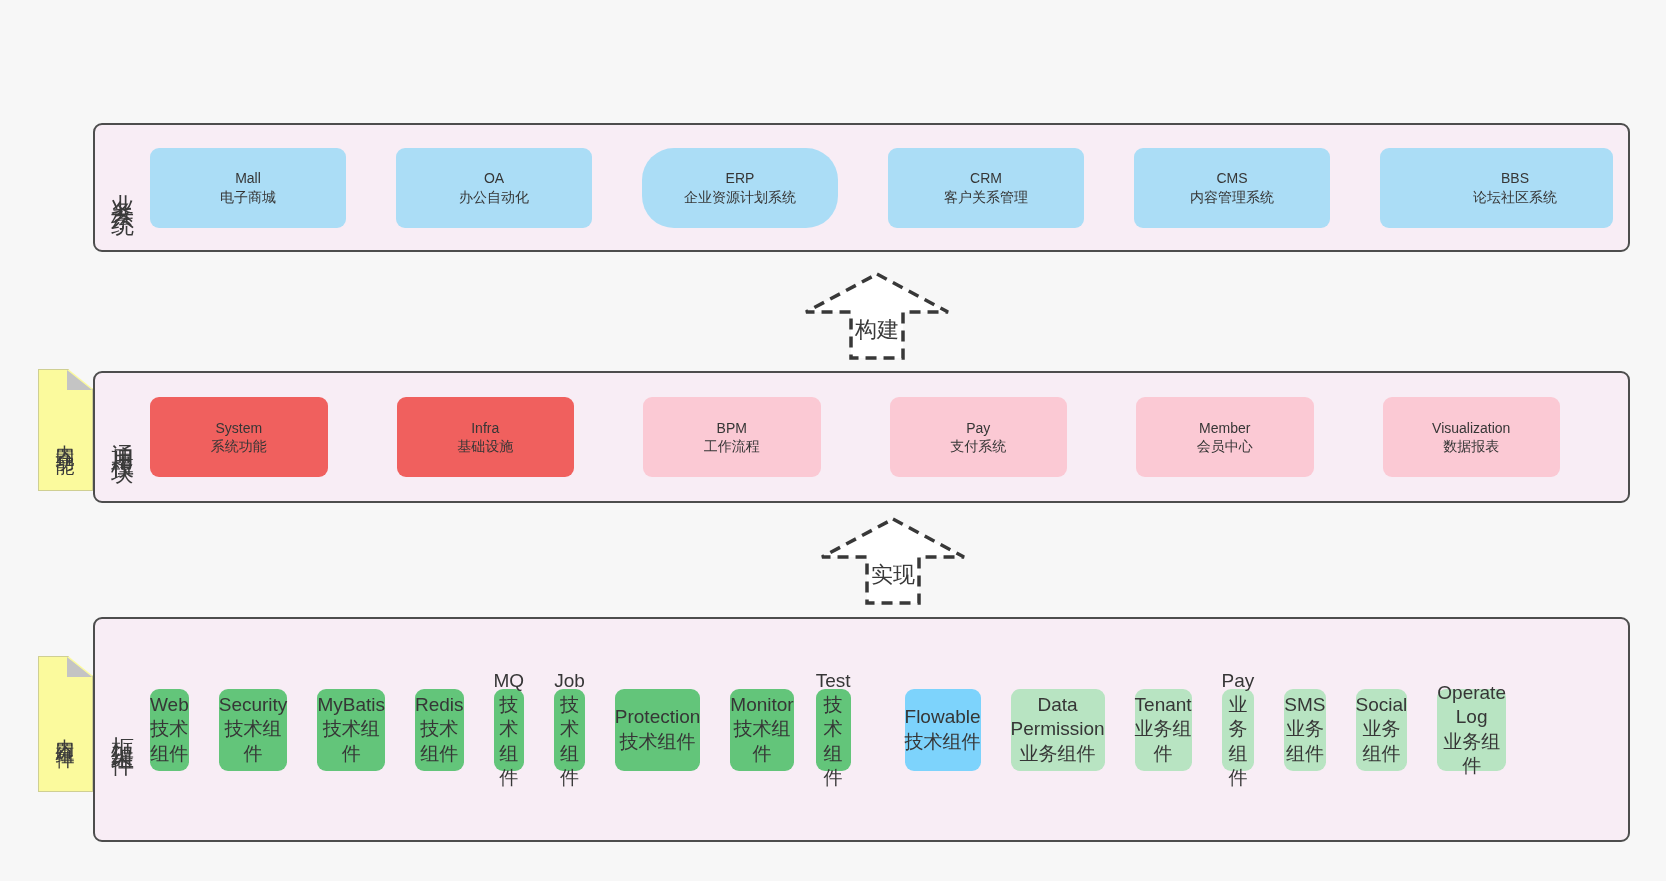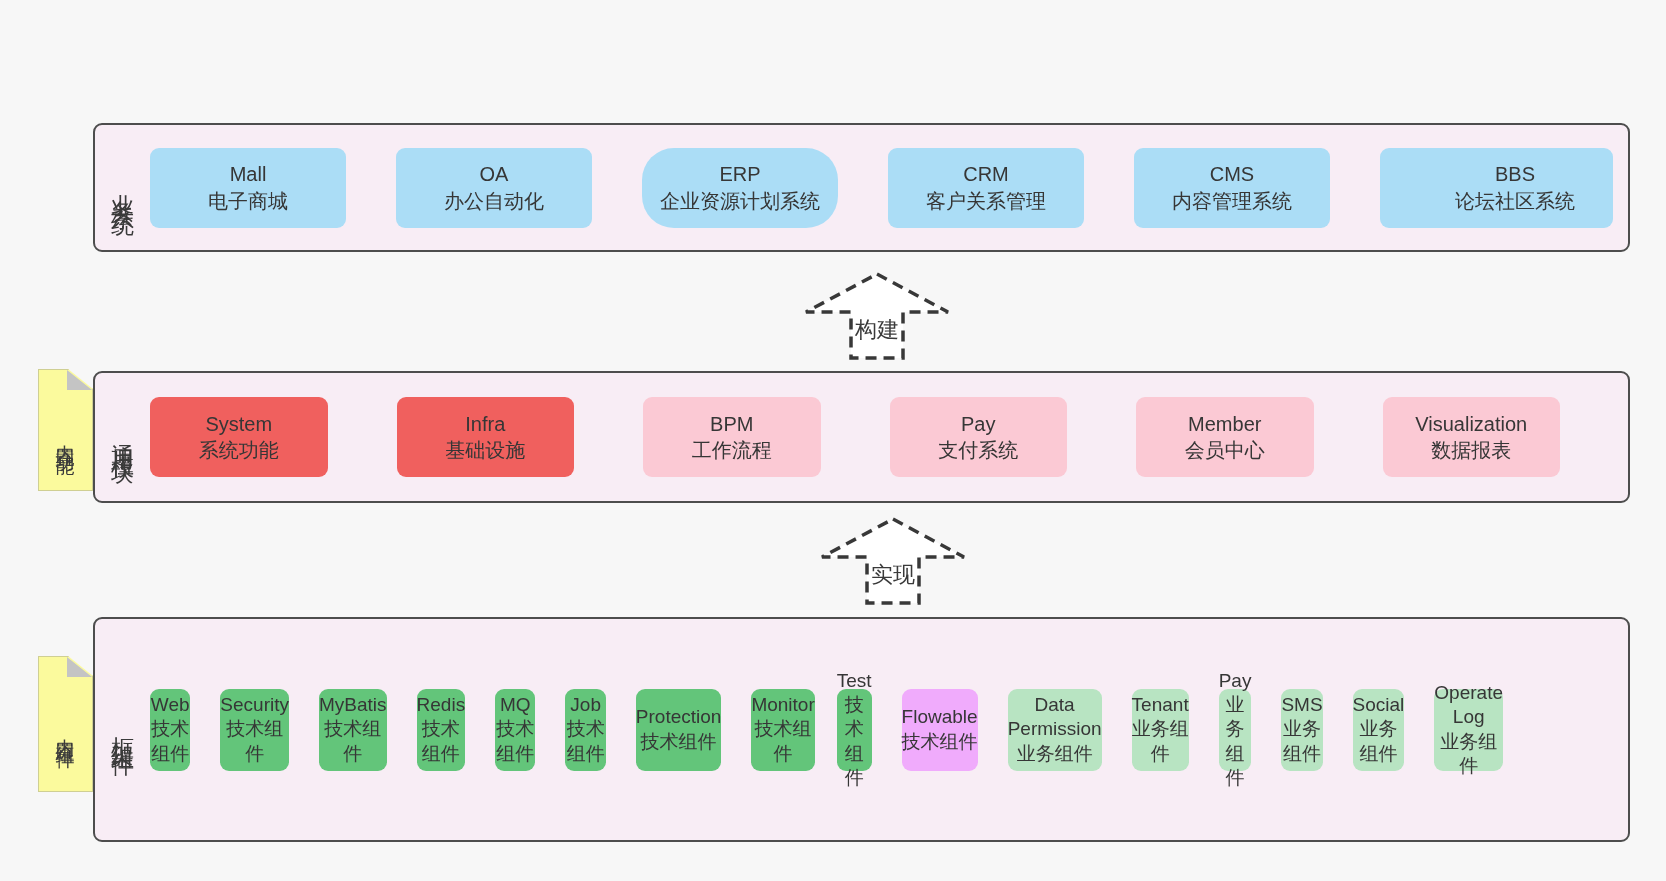--- a/index.html
+++ b/index.html
@@ -23,21 +23,21 @@
     font-size:23px;letter-spacing:6px;color:#3a3a3a;line-height:1;
   }
   .boxes{flex:1;display:flex;gap:50px;align-items:center;}
   .layer-1 .boxes{padding-right:15px;gap:50px;}
   .layer-2 .boxes{padding-right:68px;gap:69px;}
   .rows{flex:1;display:flex;flex-direction:row;gap:22px;padding-right:125px;}
   .rows .boxes{gap:30px;}
   .box{
     flex:1;border-radius:9px;display:flex;flex-direction:column;
     align-items:center;justify-content:center;text-align:center;
-    font-size:20px;line-height:1.32;color:#363636;
+    font-size:14px;line-height:1.32;color:#363636;
   }
   .layer-1 .box,.layer-2 .box{height:80px;}
   .layer-3 .box{height:82px;font-size:19px;line-height:1.28;}
   .box .cname{display:block;}
   .tag{
     position:absolute;left:38px;width:55px;background:#fbfa9d;
     box-sizing:border-box;border:1px solid #cfcf93;
     clip-path:polygon(0 0,calc(100% - 25px) 0,100% 20px,100% 100%,0 100%);
     display:flex;align-items:center;justify-content:center;
   }
@@ -178,21 +178,21 @@
         <div class="box" style="background: rgb(99, 197, 122);">
           <span>Monitor</span>
           <span class="cname">技术组件</span>
         </div>
       </div>
       <div class="boxes">
         <div class="box" style="background: rgb(99, 197, 122);">
           <span>Test</span>
           <span class="cname">技术组件</span>
         </div>
-        <div class="box" style="background: #f0abfc;">
+        <div class="box" style="background: #7dd3fc; margin-left: 24px;">
           <span>Flowable</span>
           <span class="cname">技术组件</span>
         </div>
         <div class="box" style="background: rgb(184, 228, 194);">
           <span>Data Permission</span>
           <span class="cname">业务组件</span>
         </div>
         <div class="box" style="background: rgb(184, 228, 194);">
           <span>Tenant</span>
           <span class="cname">业务组件</span>

